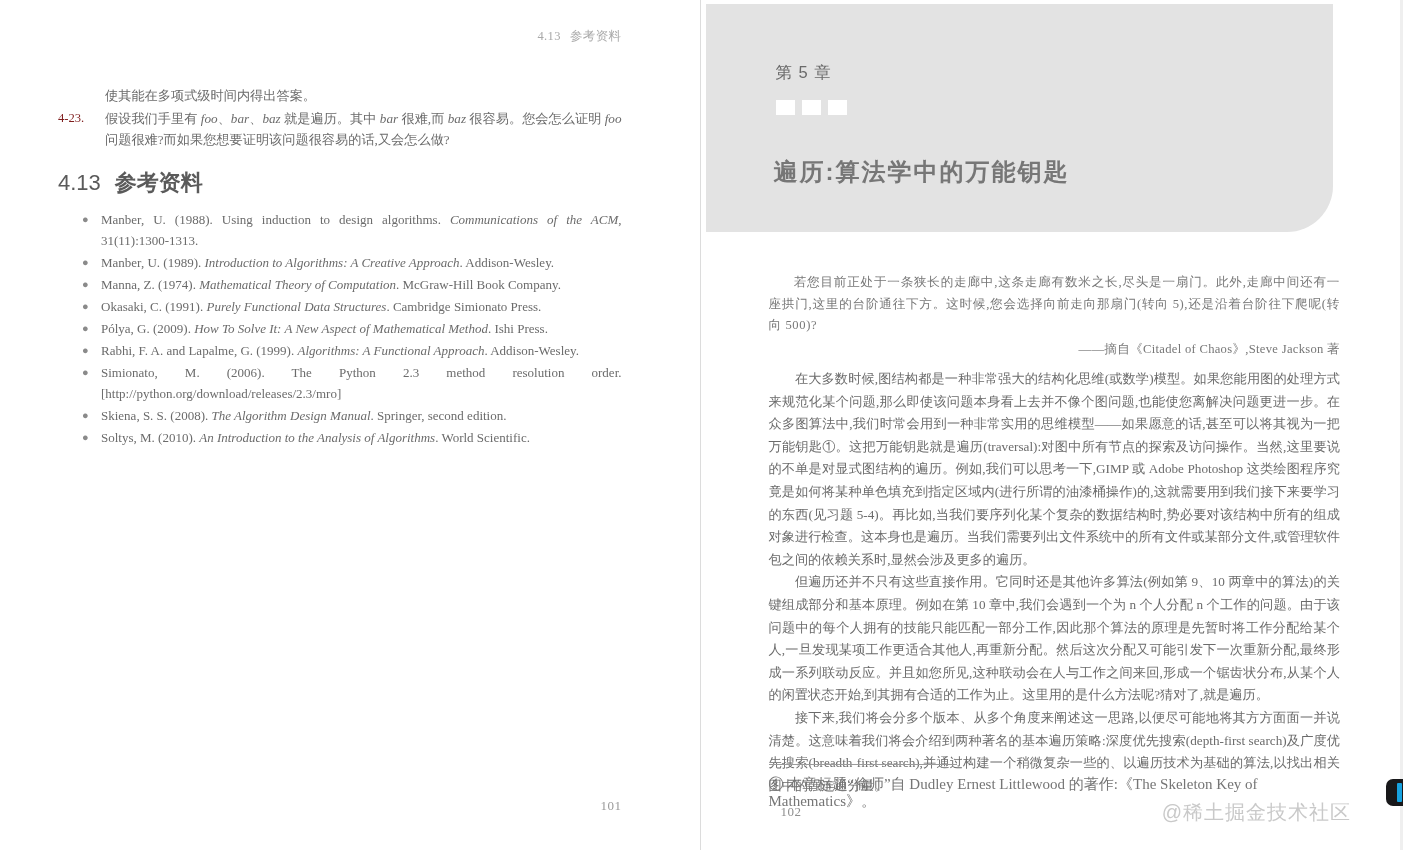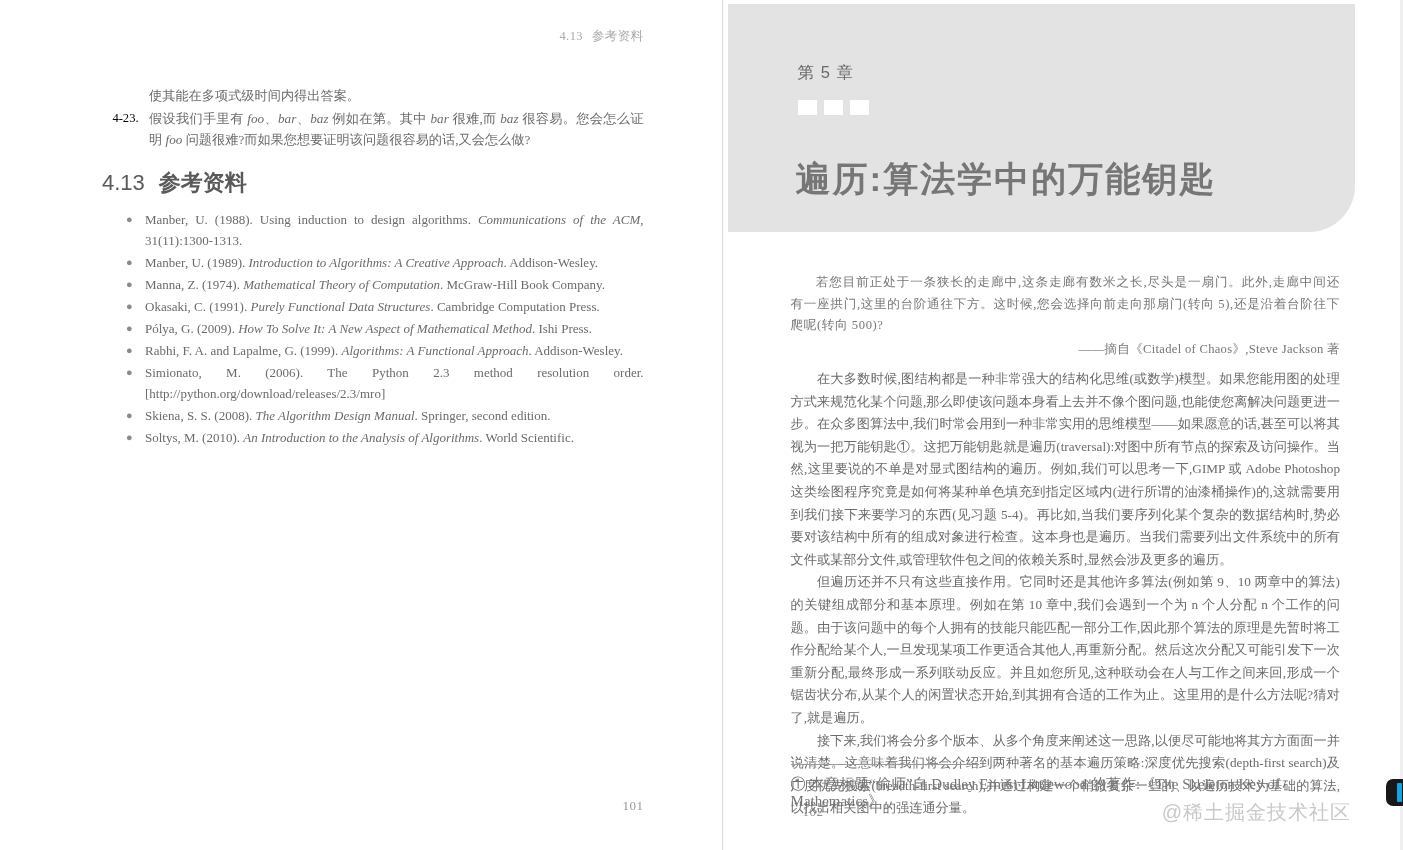--- a/index.html
+++ b/index.html
@@ -14,21 +14,20 @@
     font-family: "Liberation Serif", "DejaVu Serif", serif;
     color: #6e6e6e;
     position: relative;
   }
 
   
   .spread {
     position: absolute;
     inset: 0;
     display: flex;
-    padding-left: 44px;
   }
   .page {
     position: relative;
     height: 850px;
     background: #ffffff;
     overflow: hidden;
   }
   .page-left  { width: 700px; }
   .page-right { width: 703px; border-left: 1px solid #dcdcdc; }
 
@@ -57,22 +56,21 @@
     margin-left: 47px;
   }
   .exercise-row {
     display: flex;
     margin-top: 1px;
   }
   .exercise-num {
     width: 47px;
     flex: none;
     font-size: 12.6px;
-    color: #000000;
-    text-align: center;
+    color: #7f1d1d;
   }
   .exercise-text {
     flex: 1;
     text-align: justify;
     text-justify: inter-character;
   }
   .exercise-text i, .exercise-cont i { font-style: italic; }
 
   .section-head {
     position: absolute;
@@ -159,21 +157,21 @@
     width: 19px;
     height: 15px;
     background: #ffffff;
   }
   .chapter-title {
     position: absolute;
     top: 152px;
     left: 68px;
     font-family: "Liberation Sans", "DejaVu Sans", sans-serif;
     font-weight: 700;
-    font-size: 35px;
+    font-size: 24px;
     letter-spacing: 2px;
     color: #767676;
     white-space: nowrap;
   }
 
   .epigraph {
     position: absolute;
     top: 272px;
     left: 68px;
     right: 63px;
@@ -281,21 +279,21 @@
   <div class="page page-left">
 
     <div class="running-head">
       <span class="num">4.13</span><span>参考资料</span>
     </div>
 
     <div class="exercise-block">
       <div class="exercise-cont">使其能在多项式级时间内得出答案。</div>
       <div class="exercise-row">
         <div class="exercise-num">4-23.</div>
-        <div class="exercise-text"><span>假设我们手里有 </span><i>foo</i><span>、</span><i>bar</i><span>、</span><i>baz</i><span> 例如在第。其中 </span><i>bar</i><span> 很难,而 </span><i>baz</i><span> 很容易。您会怎么证明 </span><i>foo</i><span> 问题很难?而如果您想要证明该问题很容易的话,又会怎么做?</span></div>
+        <div class="exercise-text"><span>假设我们手里有 </span><i>foo</i><span>、</span><i>bar</i><span>、</span><i>baz</i><span> 就是遍历。其中 </span><i>bar</i><span> 很难,而 </span><i>baz</i><span> 很容易。您会怎么证明 </span><i>foo</i><span> 问题很难?而如果您想要证明该问题很容易的话,又会怎么做?</span></div>
       </div>
     </div>
 
     <div class="section-head">
       <span class="sec-num">4.13</span><span class="sec-title">参考资料</span>
     </div>
 
     <div class="biblio">
       <div class="biblio-item">
         <span class="bullet">●</span>
@@ -304,21 +302,21 @@
       <div class="biblio-item">
         <span class="bullet">●</span>
         <span class="biblio-text"><span>Manber, U. (1989). </span><i>Introduction to Algorithms: A Creative Approach</i><span>. Addison-Wesley.</span></span>
       </div>
       <div class="biblio-item">
         <span class="bullet">●</span>
         <span class="biblio-text"><span>Manna, Z. (1974). </span><i>Mathematical Theory of Computation</i><span>. McGraw-Hill Book Company.</span></span>
       </div>
       <div class="biblio-item">
         <span class="bullet">●</span>
-        <span class="biblio-text"><span>Okasaki, C. (1991). </span><i>Purely Functional Data Structures</i><span>. Cambridge Computation Press.</span></span>
+        <span class="biblio-text"><span>Okasaki, C. (1991). </span><i>Purely Functional Data Structures</i><span>. Cambridge Simionato Press.</span></span>
       </div>
       <div class="biblio-item">
         <span class="bullet">●</span>
         <span class="biblio-text"><span>Pólya, G. (2009). </span><i>How To Solve It: A New Aspect of Mathematical Method</i><span>. Ishi Press.</span></span>
       </div>
       <div class="biblio-item">
         <span class="bullet">●</span>
         <span class="biblio-text"><span>Rabhi, F. A. and Lapalme, G. (1999). </span><i>Algorithms: A Functional Approach</i><span>. Addison-Wesley.</span></span>
       </div>
       <div class="biblio-item">

